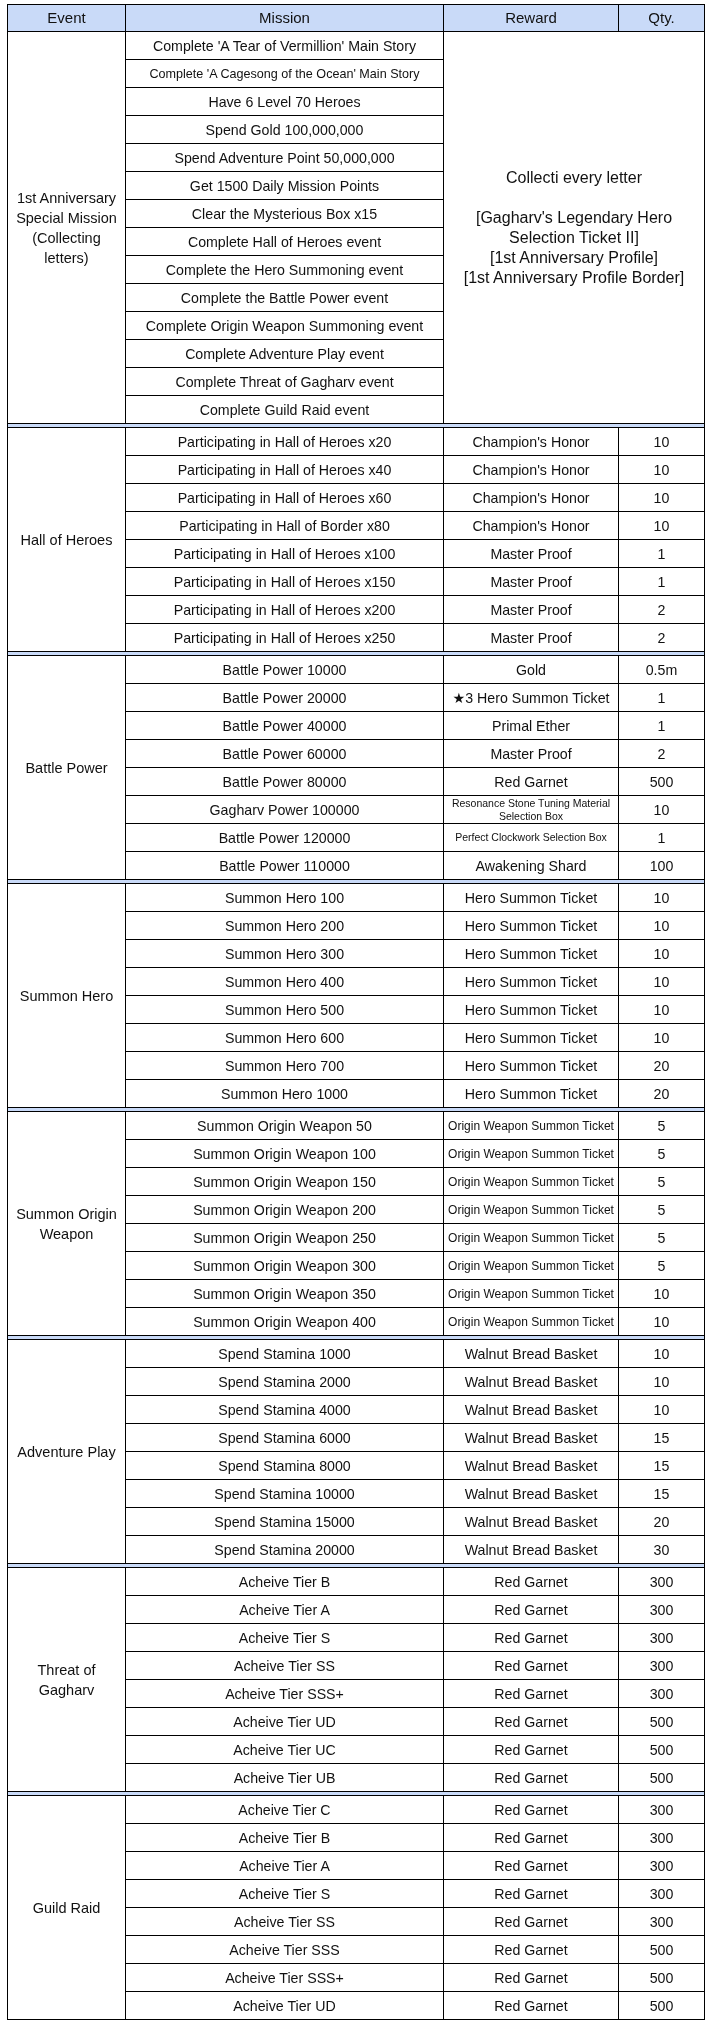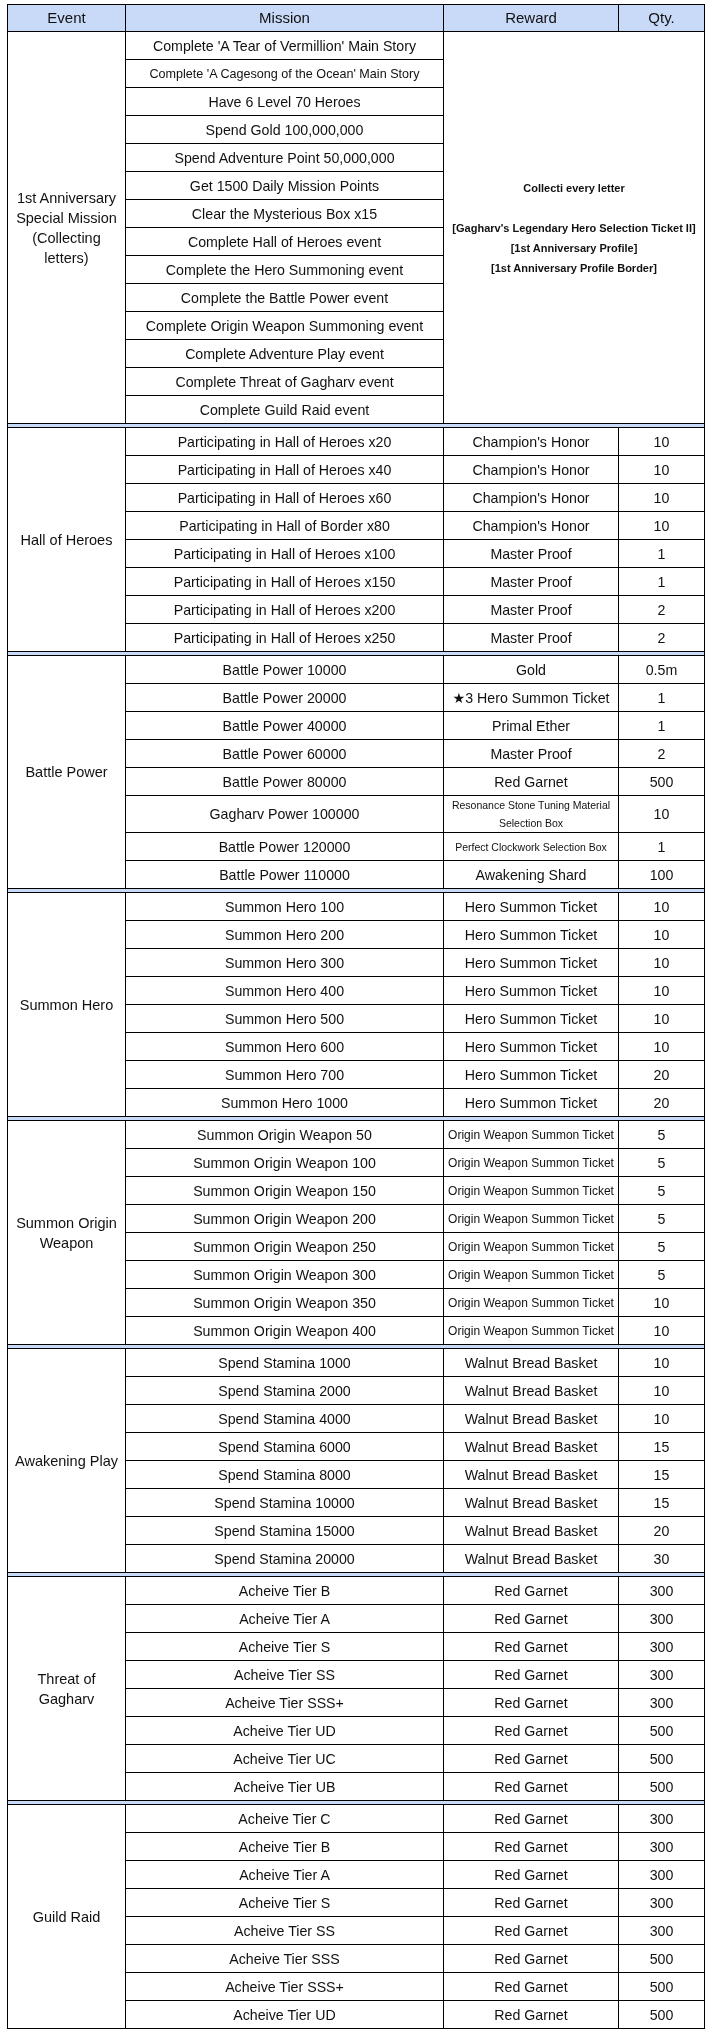--- a/index.html
+++ b/index.html
@@ -14,22 +14,22 @@
   table.rewards col.c-reward { width: 175px; }
   table.rewards col.c-qty { width: 86px; }
   table.rewards td, table.rewards th {
     border: 1.3px solid #000; text-align: center; vertical-align: middle;
     padding: 0 2px; font-size: 14.2px; font-weight: normal; line-height: 16px;
     white-space: nowrap; overflow: hidden;
   }
   table.rewards th { height: 26px; background: #c9daf8; font-size: 15px; margin-top: 40px; }
   table.rewards tr.row td { height: 27px; }
   table.rewards td.event-cell { white-space: normal; line-height: 20px; font-size: 14.5px; }
-  table.rewards td.reward-big { white-space: normal; line-height: 20px; font-size: 11px; font-weight: bold; }
-  table.rewards td.small { font-size: 10.5px; line-height: 18px; white-space: normal; }
+  table.rewards td.reward-big { white-space: normal; line-height: 20px; font-size: 16px; }
+  table.rewards td.small { font-size: 10.5px; line-height: 13px; white-space: normal; }
   table.rewards td.xsmall { font-size: 12px; }
   table.rewards td.mission-sm { font-size: 12.6px; }
   table.rewards tr.sep td { height: 3px; padding: 0; background: #c9daf8; border-left: 1.3px solid #000; border-right: 1.3px solid #000; }
   .reward-line { display: block; }
   .gap { display: block; height: 20px; }
 </style>
 </head>
 <body>
 
 <table class="rewards">
@@ -271,21 +271,21 @@
       </tr>
       <tr class="row">
         <td>Summon Origin Weapon 400</td>
         <td class="xsmall">Origin Weapon Summon Ticket</td>
         <td>10</td>
       </tr>
       <tr class="sep">
         <td colspan="4"></td>
       </tr>
       <tr class="row">
-        <td class="event-cell" rowspan="8">Awakening Play</td>
+        <td class="event-cell" rowspan="8">Adventure Play</td>
         <td>Spend Stamina 1000</td>
         <td>Walnut Bread Basket</td>
         <td>10</td>
       </tr>
       <tr class="row">
         <td>Spend Stamina 2000</td>
         <td>Walnut Bread Basket</td>
         <td>10</td>
       </tr>
       <tr class="row">

